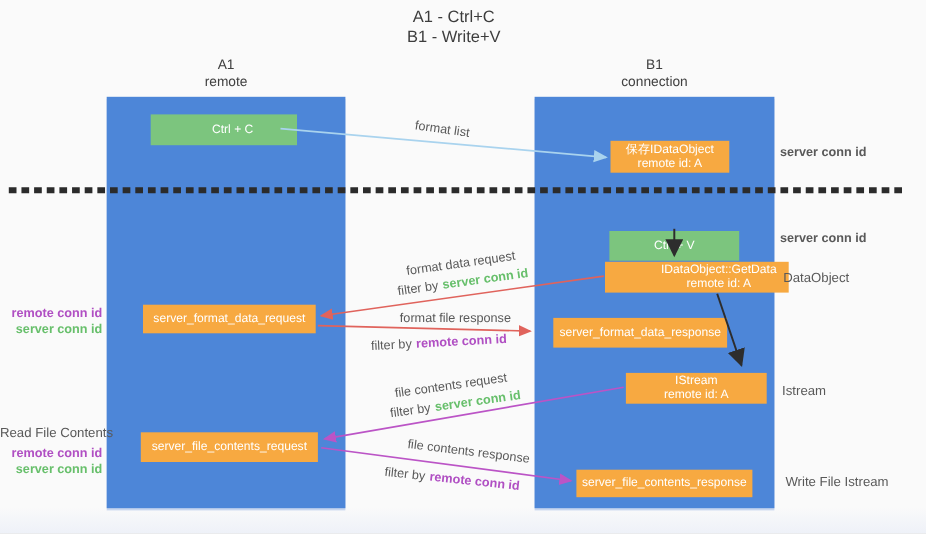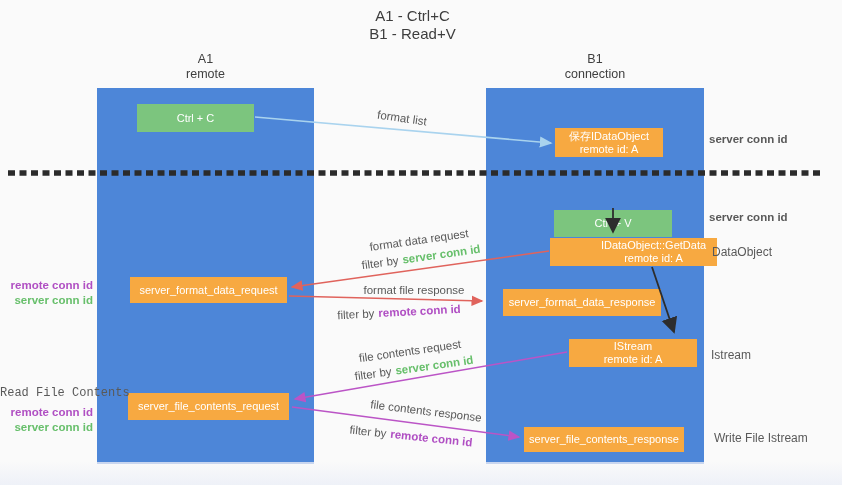--- a/index.html
+++ b/index.html
@@ -43,36 +43,36 @@
   .filter-gap{margin-right:4px;}
   svg.overlay{position:absolute;left:0;top:0;width:842px;height:485px;pointer-events:none;}
 </style>
 </head>
 <body>
 
 <div id="canvas">
 
   <div class="title">
     <div>A1 - Ctrl+C</div>
-    <div>B1 - Read+V</div>
+    <div>B1 - Write+V</div>
   </div>
 
   <div class="col-header" style="left:97px;width:217px;">
     <div>A1</div>
     <div>remote</div>
   </div>
   <div class="col-header" style="left:486px;width:218px;">
     <div>B1</div>
     <div>connection</div>
   </div>
 
   <div class="lifeline" style="left:97px;width:217px;"></div>
   <div class="lifeline" style="left:486px;width:218px;"></div>
 
-  <div class="node green" style="left:137px;top:104px;width:117px;height:28px;">
+  <div class="node green" style="left:137px;top:104px;width:117px;height:28px;padding-left:16px;">
     <div>Ctrl + C</div>
   </div>
 
   <div class="node orange" style="left:555px;top:128px;width:108px;height:29px;">
     <div>保存IDataObject</div>
     <div>remote id: A</div>
   </div>
 
   <div class="node green" style="left:554px;top:179px;width:118px;height:27px;margin-top:31px;">
     <div>Ctrl + V</div>
@@ -162,21 +162,21 @@
   <div class="anno small green-t" style="left:709px;top:133px;">server conn id</div>
   <div class="anno small green-t" style="left:709px;top:211px;">server conn id</div>
   <div class="anno" style="left:712px;top:245px;">DataObject</div>
   <div class="anno" style="left:711px;top:348px;">Istream</div>
   <div class="anno" style="left:714px;top:431px;">Write File Istream</div>
 
   <div class="left-grp" style="top:278px;">
     <div class="purple-t">remote conn id</div>
     <div class="green-t">server conn id</div>
   </div>
-  <div class="left-grp" style="top:386px;color:#595959;font-weight:normal;font-size:12px;font-family:Liberation Mono, monospace;">
+  <div class="left-grp" style="top:386px;color:#595959;font-weight:normal;font-size:12px;">
     <div>Read File Contents</div>
   </div>
   <div class="left-grp" style="top:405px;">
     <div class="purple-t">remote conn id</div>
     <div class="green-t">server conn id</div>
   </div>
 
 </div>
 
 </body></html>

